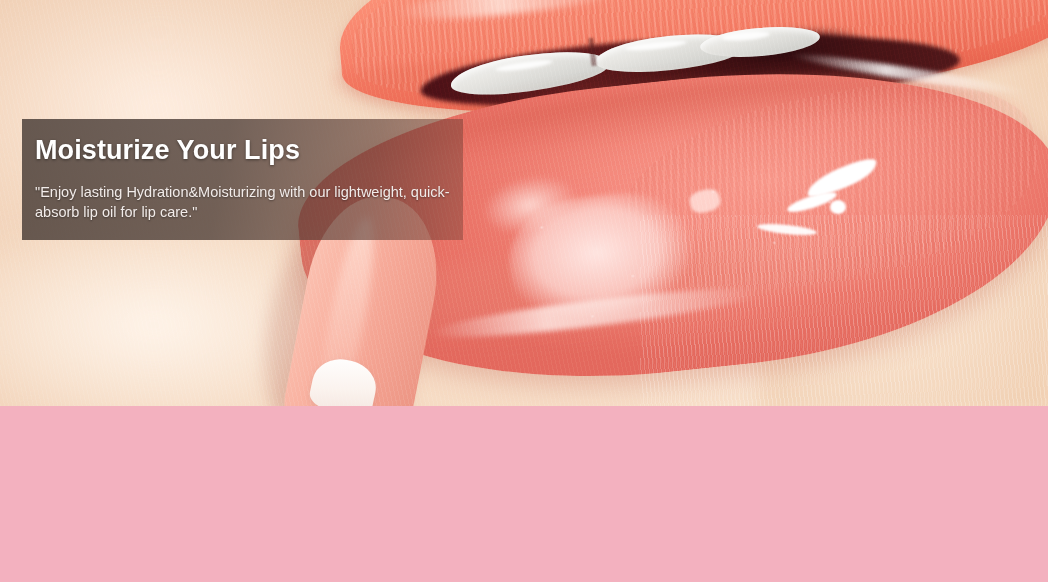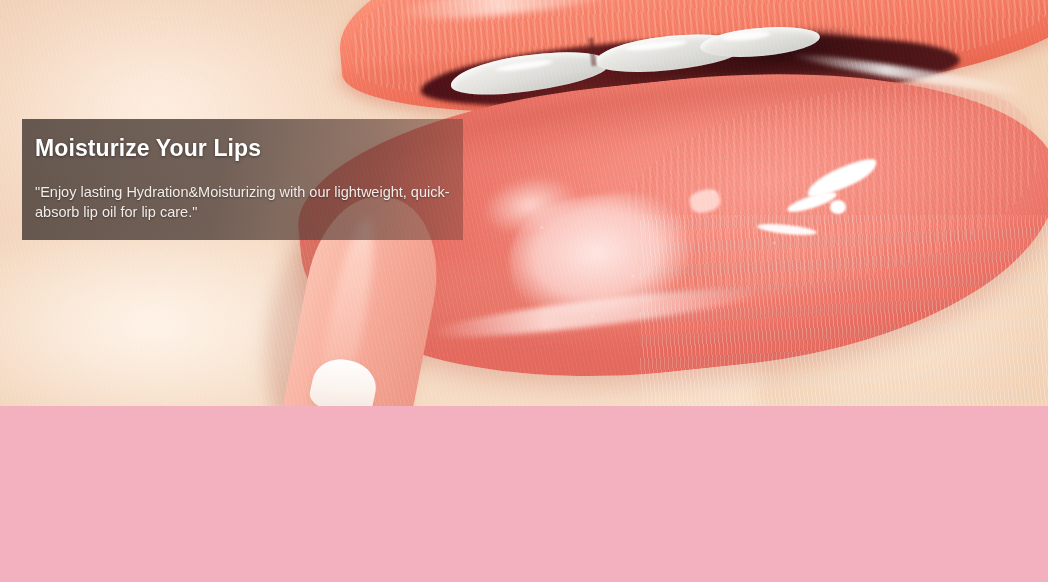--- a/index.html
+++ b/index.html
@@ -176,21 +176,21 @@
     background:repeating-linear-gradient(85deg,
       rgba(255,255,255,.55) 0px, rgba(255,255,255,.55) 1px,
       rgba(0,0,0,0) 1px, rgba(0,0,0,0) 4px);
     filter:blur(.4px);}
 
   
   .caption-box{position:absolute;left:22px;top:119px;width:441px;height:121px;
     background:linear-gradient(100deg, rgba(74,62,56,.84) 0%, rgba(80,64,57,.80) 45%, rgba(92,60,52,.62) 78%, rgba(120,64,54,.46) 100%);
   }
   .caption-title{position:absolute;left:35px;top:135px;width:420px;
-    color:#ffffff;font-size:23px;font-weight:bold;letter-spacing:.1px;
+    color:#ffffff;font-size:27px;font-weight:bold;letter-spacing:.1px;
     text-shadow:0 1px 3px rgba(0,0,0,.45);}
   .caption-sub{position:absolute;left:35px;top:182px;width:415px;
     color:#f2ecea;font-size:14.5px;line-height:20px;font-weight:normal;
     text-shadow:0 1px 2px rgba(0,0,0,.40);}
 
   
   .pink-section{position:absolute;left:0;top:406px;width:1048px;height:176px;
     background:#f3b1bf;}
 </style>
 </head>

